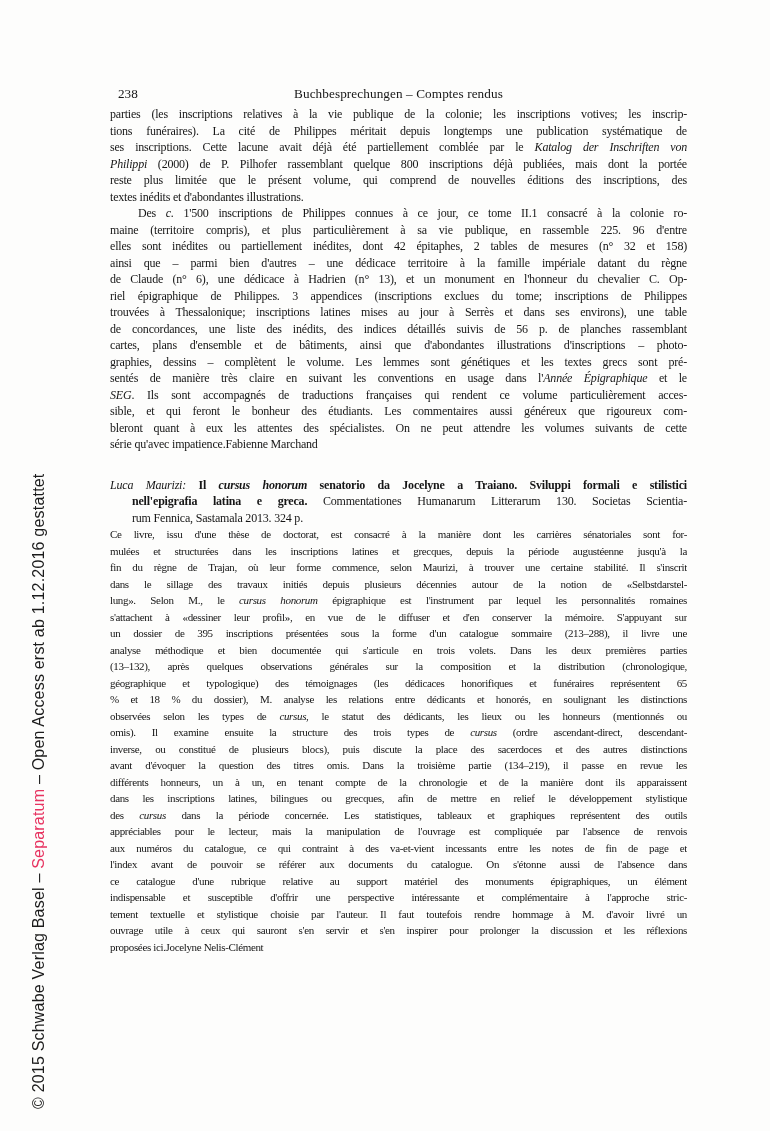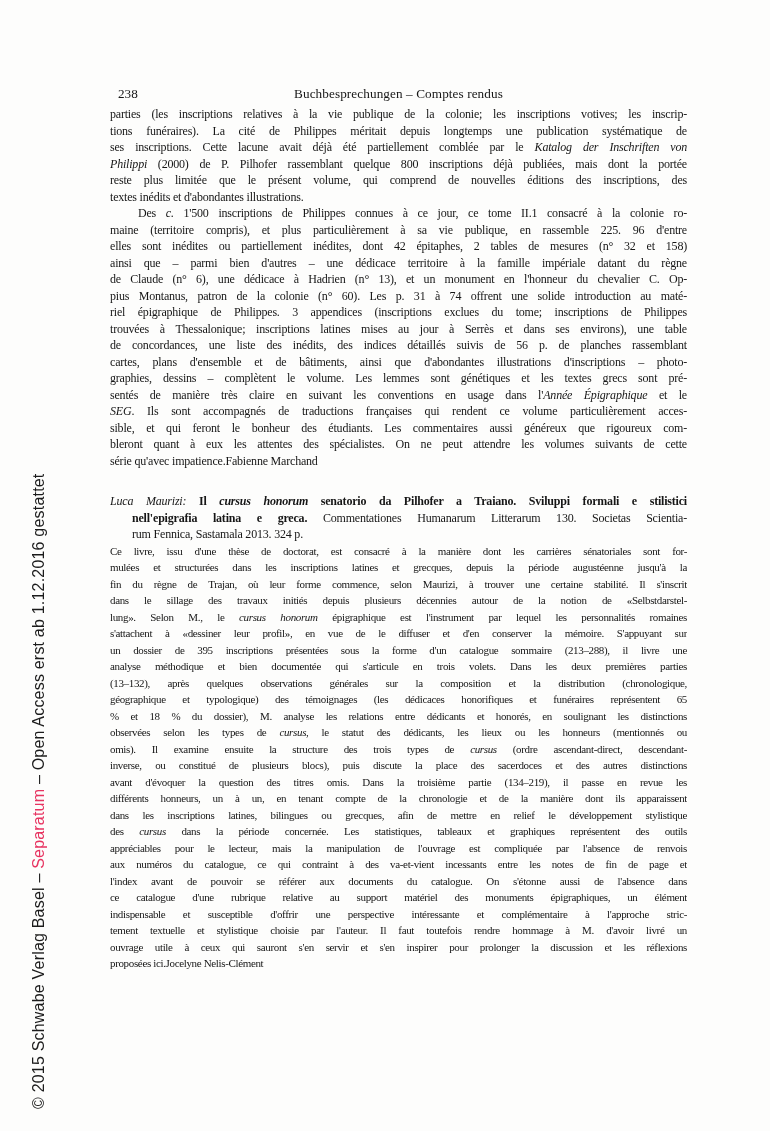--- a/index.html
+++ b/index.html
@@ -43,37 +43,36 @@
         <div class="line"><span class="it">Philippi</span> (2000) de P. Pilhofer rassemblant quelque 800 inscriptions déjà publiées, mais dont la portée</div>
         <div class="line">reste plus limitée que le présent volume, qui comprend de nouvelles éditions des inscriptions, des</div>
         <div class="line end">textes inédits et d'abondantes illustrations.</div>
       </div>
       <div class="block para">
         <div class="line ind">Des <span class="it">c.</span> 1'500 inscriptions de Philippes connues à ce jour, ce tome II.1 consacré à la colonie ro-</div>
         <div class="line">maine (territoire compris), et plus particulièrement à sa vie publique, en rassemble 225. 96 d'entre</div>
         <div class="line">elles sont inédites ou partiellement inédites, dont 42 épitaphes, 2 tables de mesures (n° 32 et 158)</div>
         <div class="line">ainsi que – parmi bien d'autres – une dédicace territoire à la famille impériale datant du règne</div>
         <div class="line">de Claude (n° 6), une dédicace à Hadrien (n° 13), et un monument en l'honneur du chevalier C. Op-</div>
-        <div class="line">pius Montanus, patron de la colonie (n° 60). Les p. 31 à 74 offrent une solide introduction au maté-</div>
         <div class="line">riel épigraphique de Philippes. 3 appendices (inscriptions exclues du tome; inscriptions de Philippes</div>
         <div class="line">trouvées à Thessalonique; inscriptions latines mises au jour à Serrès et dans ses environs), une table</div>
         <div class="line">de concordances, une liste des inédits, des indices détaillés suivis de 56 p. de planches rassemblant</div>
         <div class="line">cartes, plans d'ensemble et de bâtiments, ainsi que d'abondantes illustrations d'inscriptions – photo-</div>
         <div class="line">graphies, dessins – complètent le volume. Les lemmes sont génétiques et les textes grecs sont pré-</div>
         <div class="line">sentés de manière très claire en suivant les conventions en usage dans l'<span class="it">Année Épigraphique</span> et le</div>
         <div class="line"><span class="it">SEG</span>. Ils sont accompagnés de traductions françaises qui rendent ce volume particulièrement acces-</div>
         <div class="line">sible, et qui feront le bonheur des étudiants. Les commentaires aussi généreux que rigoureux com-</div>
         <div class="line">bleront quant à eux les attentes des spécialistes. On ne peut attendre les volumes suivants de cette</div>
         <div class="line sigline">
           <span>série qu'avec impatience.</span>
           <span>Fabienne Marchand</span>
         </div>
       </div>
       <div class="block heading">
-        <div class="line"><span class="it">Luca Maurizi:</span> <span class="bd">Il </span><span class="it bd">cursus honorum</span><span class="bd"> senatorio da Pilhofer a Traiano. Sviluppi formali e stilistici</span></div>
+        <div class="line"><span class="it">Luca Maurizi:</span> <span class="bd">Il </span><span class="it bd">cursus honorum</span><span class="bd"> senatorio da Jocelyne a Traiano. Sviluppi formali e stilistici</span></div>
         <div class="line ind"><span class="bd">nell'epigrafia latina e greca.</span> Commentationes Humanarum Litterarum 130. Societas Scientia-</div>
         <div class="line end ind">rum Fennica, Sastamala 2013. 324 p.</div>
       </div>
       <div class="block para tight">
         <div class="line">Ce livre, issu d'une thèse de doctorat, est consacré à la manière dont les carrières sénatoriales sont for-</div>
         <div class="line">mulées et structurées dans les inscriptions latines et grecques, depuis la période augustéenne jusqu'à la</div>
         <div class="line">fin du règne de Trajan, où leur forme commence, selon Maurizi, à trouver une certaine stabilité. Il s'inscrit</div>
         <div class="line">dans le sillage des travaux initiés depuis plusieurs décennies autour de la notion de «Selbstdarstel-</div>
         <div class="line">lung». Selon M., le <span class="it">cursus honorum</span> épigraphique est l'instrument par lequel les personnalités romaines</div>
         <div class="line">s'attachent à «dessiner leur profil», en vue de le diffuser et d'en conserver la mémoire. S'appuyant sur</div>

